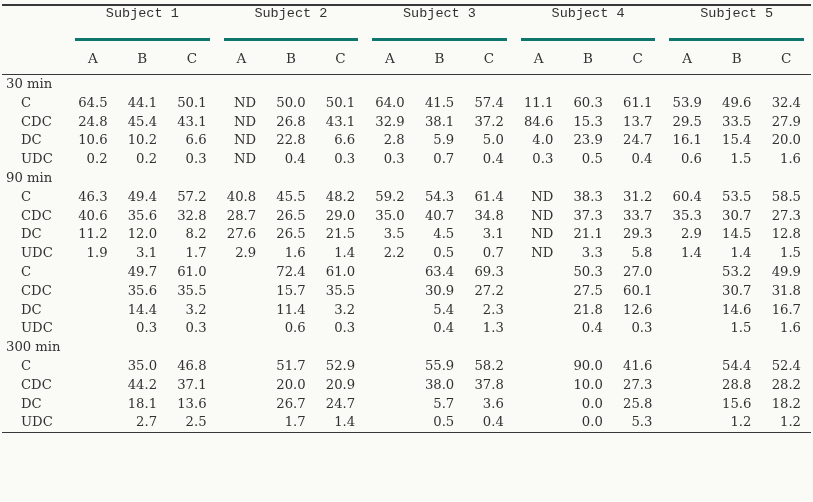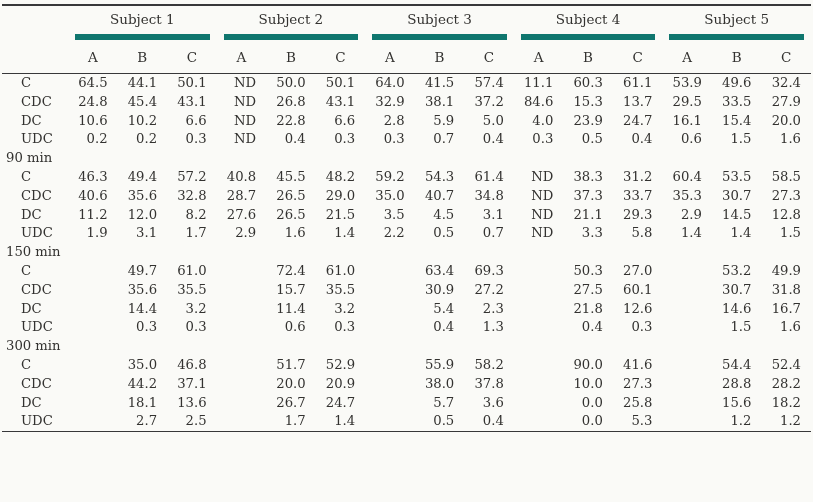--- a/index.html
+++ b/index.html
@@ -30,25 +30,26 @@
   }
   col.label-col { width: 66px; }
   thead th { font-weight: normal; padding: 0; }
   tr.subjects th {
     height: 34px;
     vertical-align: bottom;
   }
   .cmid {
     display: block;
     margin: 0 7px;
-    padding-bottom: 7px;
-    border-bottom: 6px solid #0f766e;
+    padding-bottom: 17px;
+    border-bottom: 3px solid #0f766e;
     text-align: center;
     font-size: 13.5px;
     white-space: nowrap;
+    font-family: Liberation Mono, monospace;
   }
   tr.abc-row th {
     height: 33px;
     vertical-align: middle;
     text-align: center;
     font-size: 13.5px;
     border-bottom: 1px solid #38383a;
   }
   tbody tr { height: 18.8px; }
   tbody td {
@@ -132,20 +133,23 @@
           <th>C</th>
           <th>A</th>
           <th>B</th>
           <th>C</th>
           <th>A</th>
           <th>B</th>
           <th>C</th>
         </tr>
       </thead>
     <tbody>
+        <tr class="group-row">
+          <td class="time-label" colspan="16">30 min</td>
+        </tr>
         <tr>
           <td class="row-label">C</td>
           <td class="num">64.5</td>
           <td class="num">44.1</td>
           <td class="num">50.1</td>
           <td class="num">ND</td>
           <td class="num">50.0</td>
           <td class="num">50.1</td>
           <td class="num">64.0</td>
           <td class="num">41.5</td>
@@ -279,23 +283,20 @@
           <td class="num">2.2</td>
           <td class="num">0.5</td>
           <td class="num">0.7</td>
           <td class="num">ND</td>
           <td class="num">3.3</td>
           <td class="num">5.8</td>
           <td class="num">1.4</td>
           <td class="num">1.4</td>
           <td class="num">1.5</td>
         </tr>
-        <tr class="group-row">
-          <td class="time-label" colspan="16">150 min</td>
-        </tr>
         <tr>
           <td class="row-label">C</td>
           <td class="num"></td>
           <td class="num">49.7</td>
           <td class="num">61.0</td>
           <td class="num"></td>
           <td class="num">72.4</td>
           <td class="num">61.0</td>
           <td class="num"></td>
           <td class="num">63.4</td>

